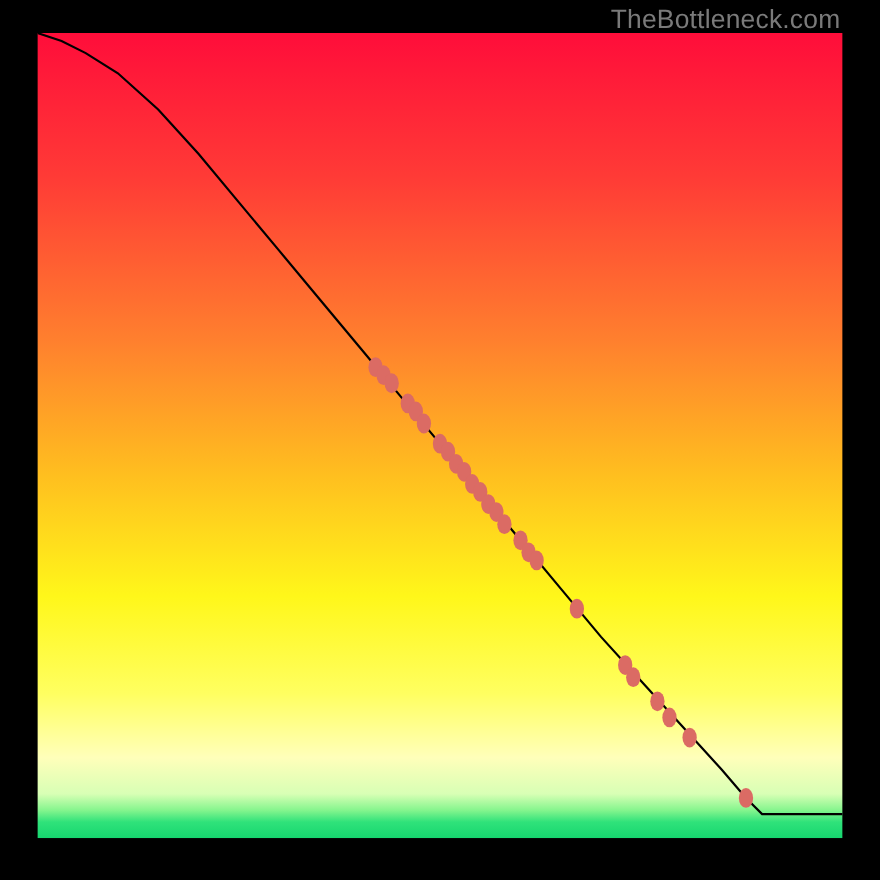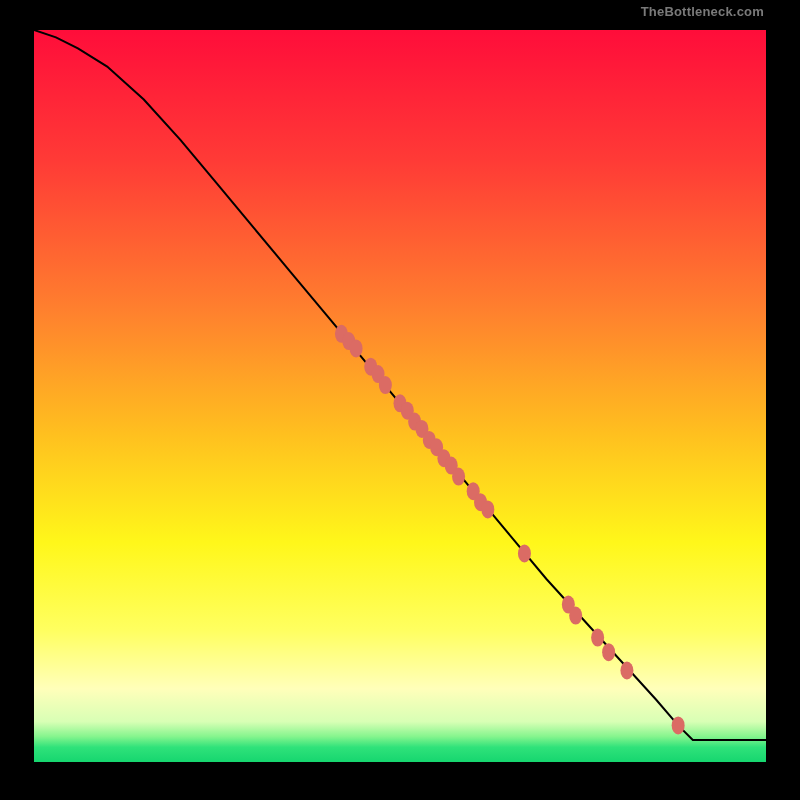--- a/index.html
+++ b/index.html
@@ -9,24 +9,23 @@
     background: #000;
     position: relative;
     font-family: Arial, Helvetica, sans-serif;
     overflow: hidden;
   }
   .watermark {
     position: absolute;
     top: 4px;
     right: 36px;
     color: #7a7a7a;
-    font-size: 13px;
+    font-size: 24px;
     letter-spacing: 0.2px;
     z-index: 10;
-    font-weight: bold;
   }
   .plot {
     position: absolute;
     left: 34px;
     top: 30px;
     width: 732px;
     height: 732px;
   }
   .plot svg {
     width: 100%;

